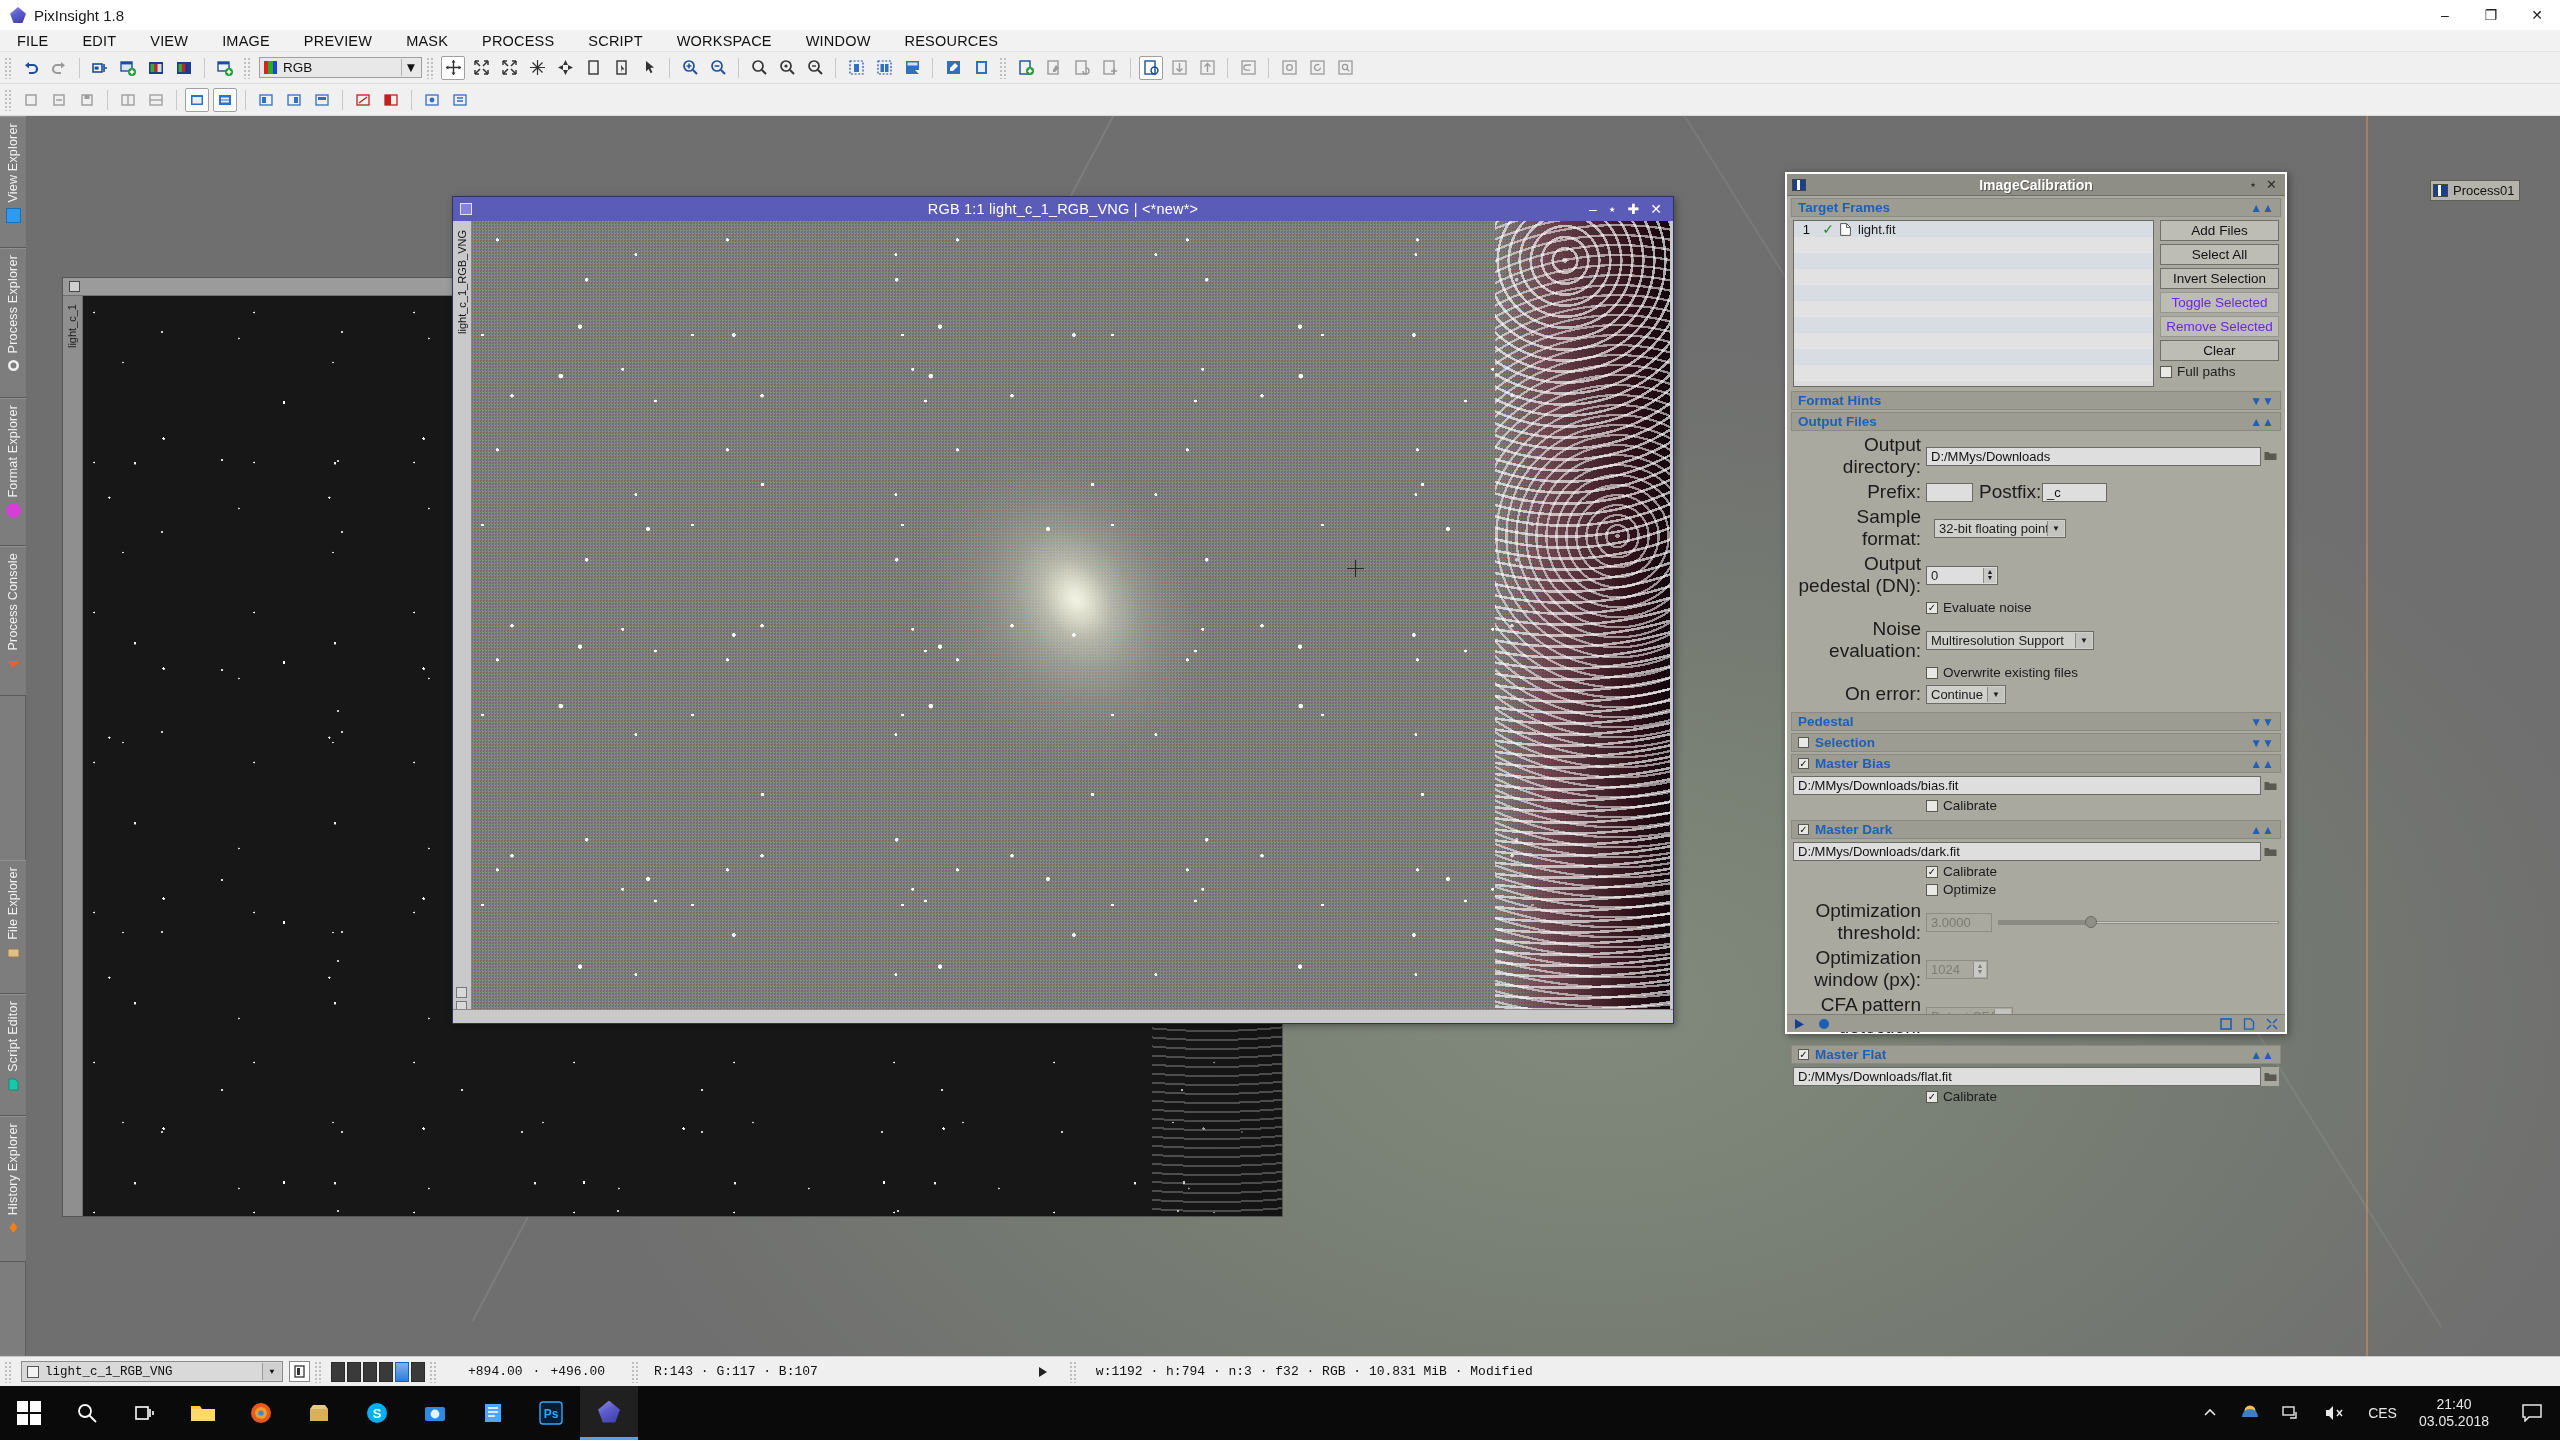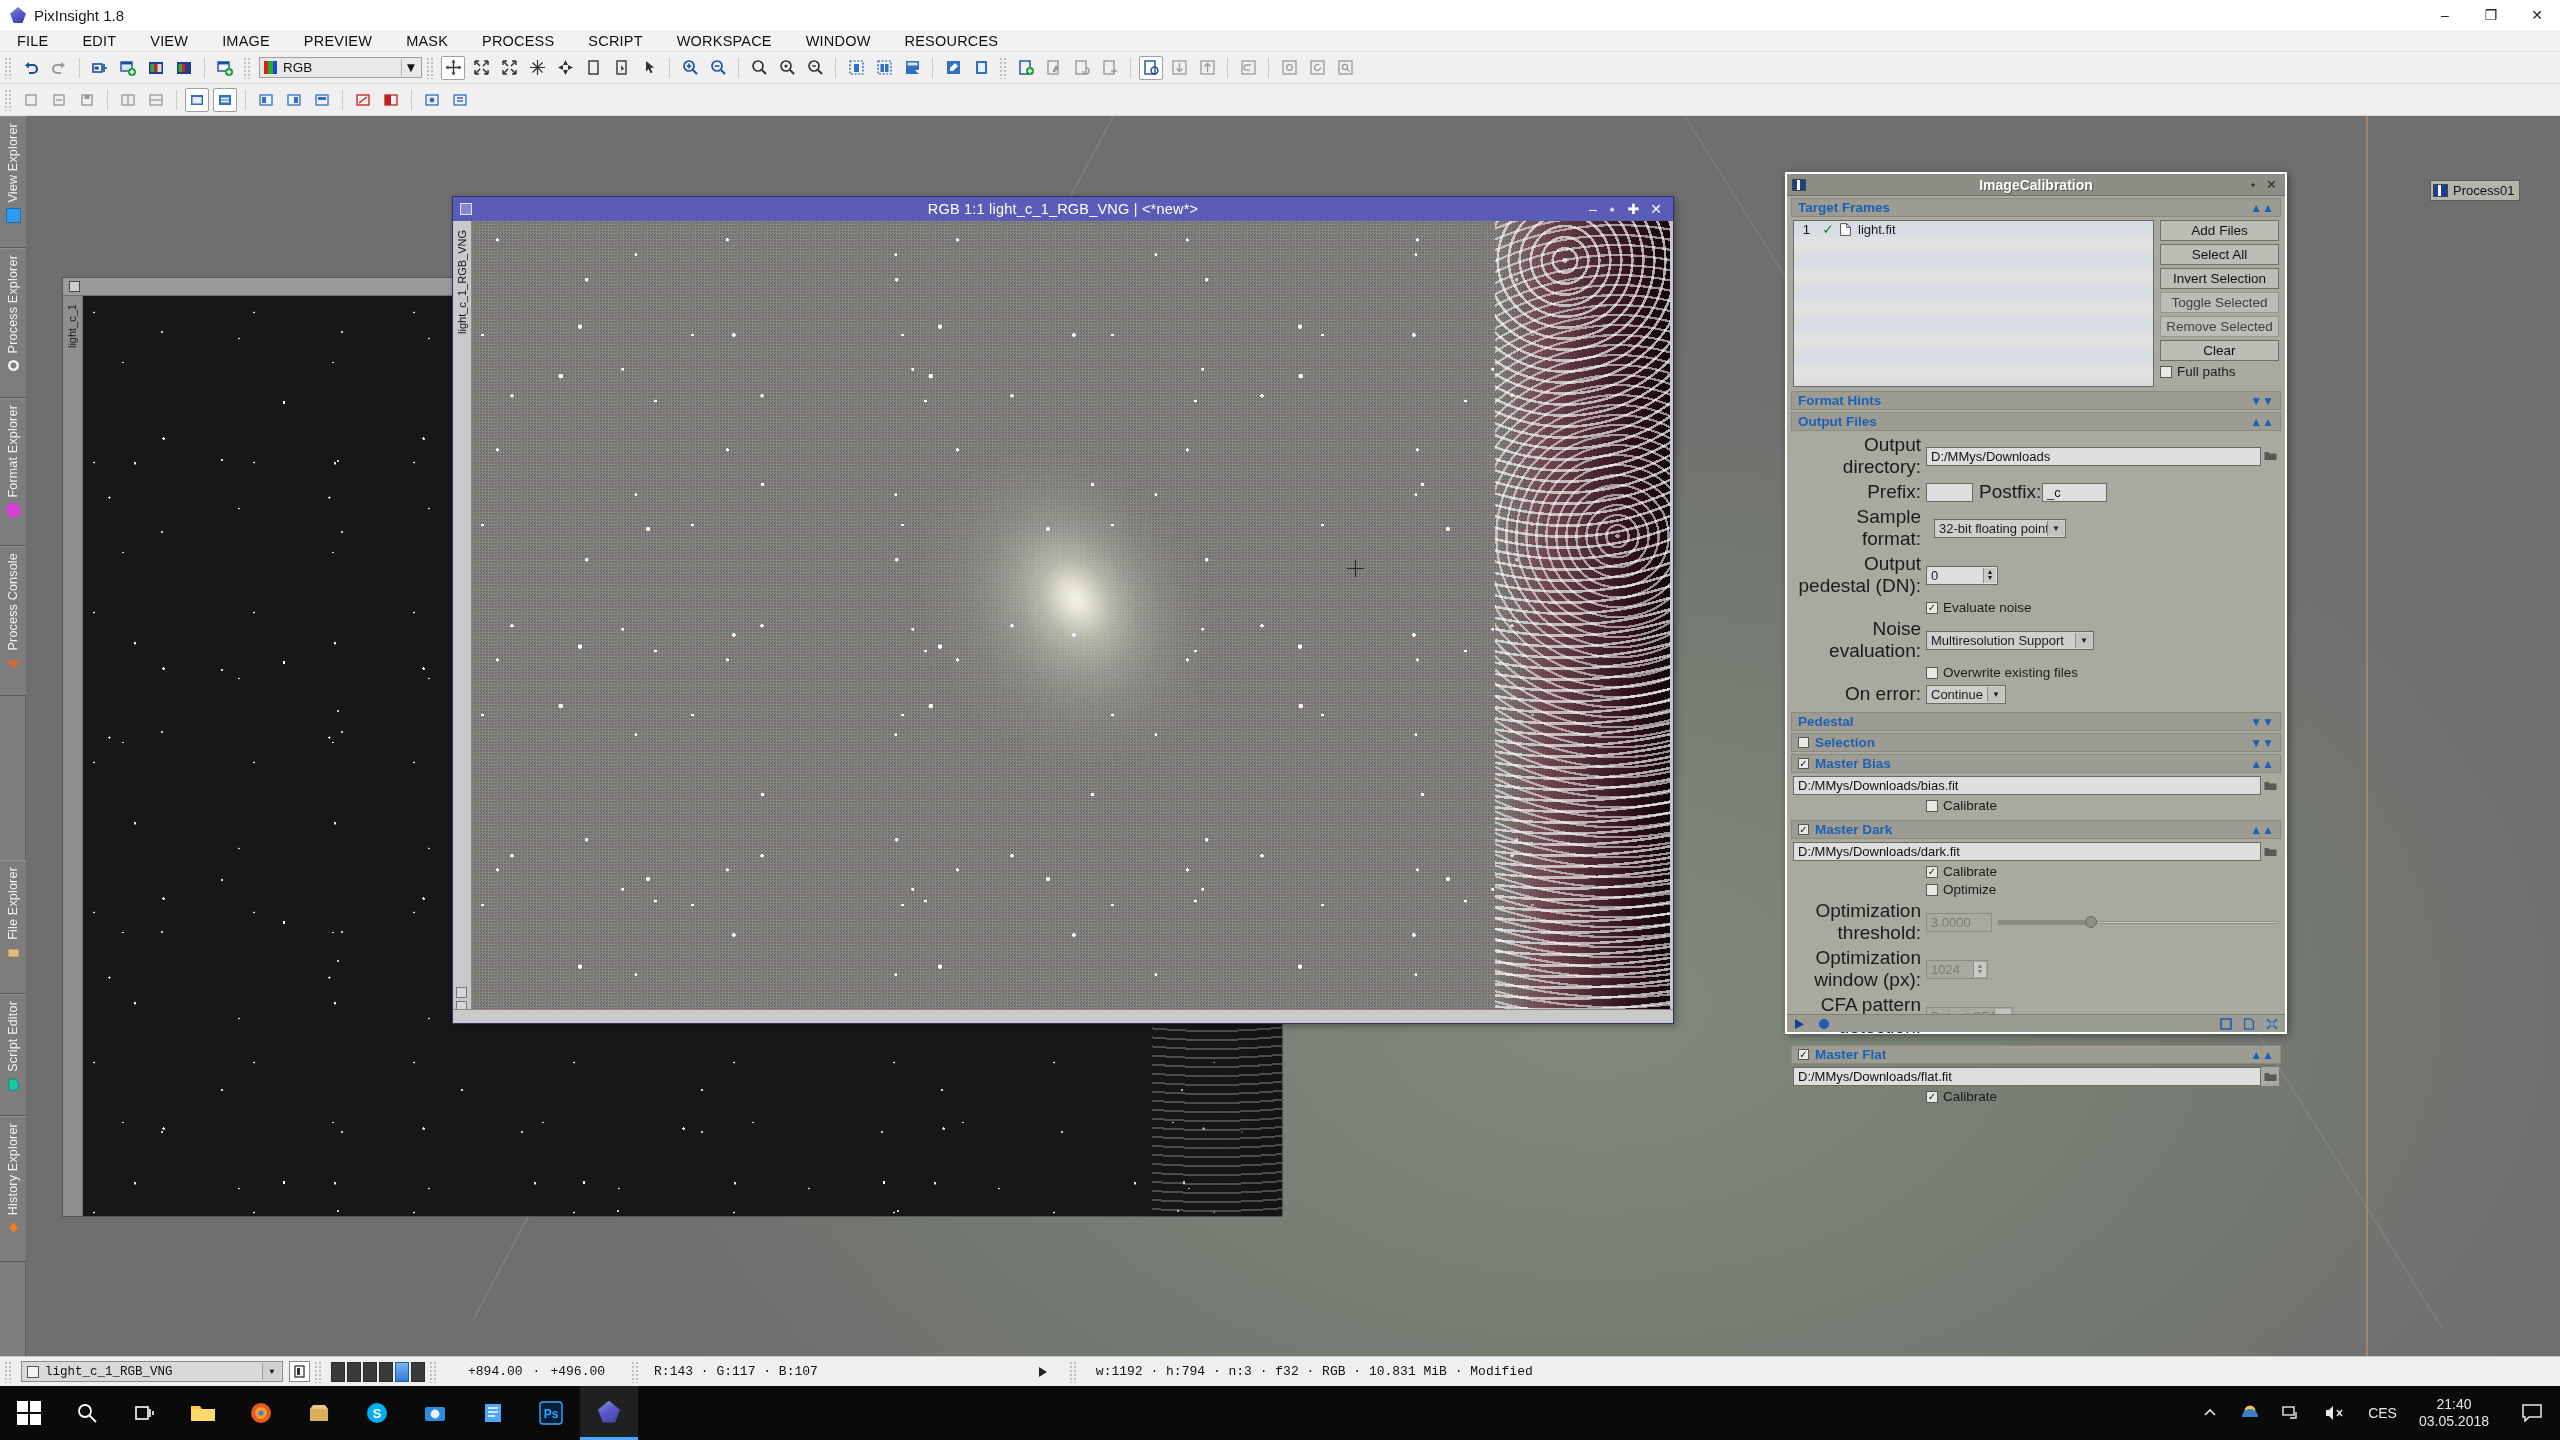--- a/index.html
+++ b/index.html
@@ -319,21 +319,21 @@
     width:12px;height:12px;background:#e8e8e4;border:1px solid #585850;
     display:flex;align-items:center;justify-content:center;font-size:10px;color:#111;
     margin-right:5px;
   }
   .cbx.off { color:transparent; }
   .btn {
     background:#bdbdb6; border:1px solid #6f6f67; height:21px;
     display:flex;align-items:center;justify-content:center; font-size:13.5px; color:#111;
     margin-bottom:3px;
   }
-  .btn.dis { color:#404040; border-color:#97978f; }
+  .btn.dis { color:#6d28d9; border-color:#97978f; }
   .fileicon {
     width:18px;height:19px; background:#a9a9a0; display:flex;align-items:center;justify-content:center;
   }
   .listbox {
     background:#dcdcdc; border:1px solid #6b6b63; height:167px; overflow:hidden;
   }
   .listbox .lrow { height:16px; display:flex; align-items:center; font-size:13px; }
   .listbox .lrow:nth-child(odd) { background:#d8dde3; }
   .listbox .lrow:nth-child(even) { background:#e2e2e2; }
   .listbox .lrow .num { width:22px; text-align:right; padding-right:6px; color:#111; }

